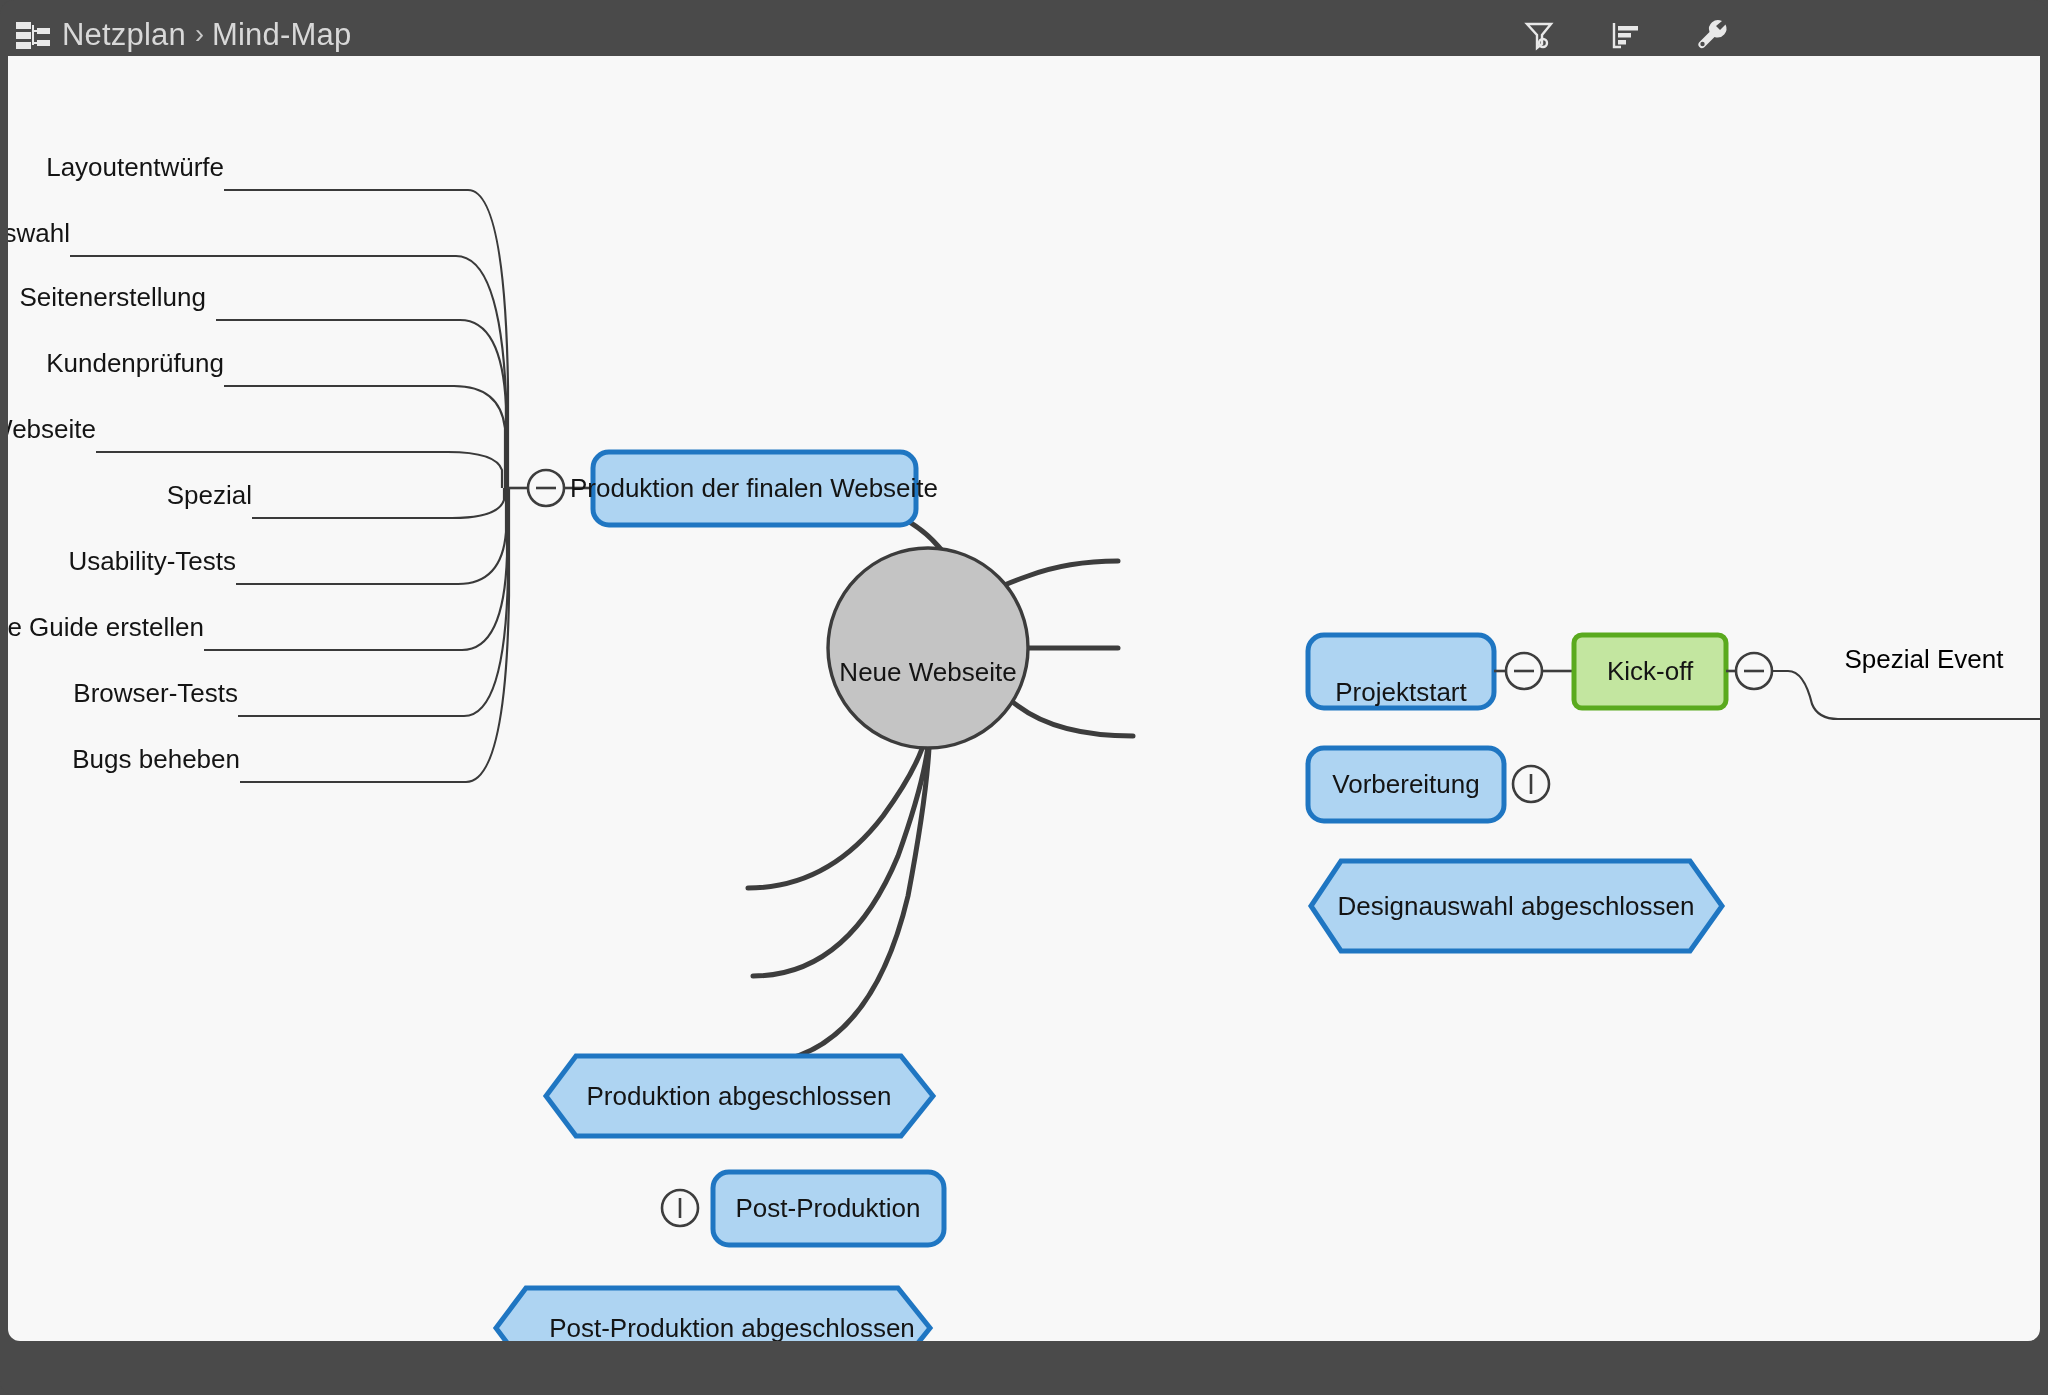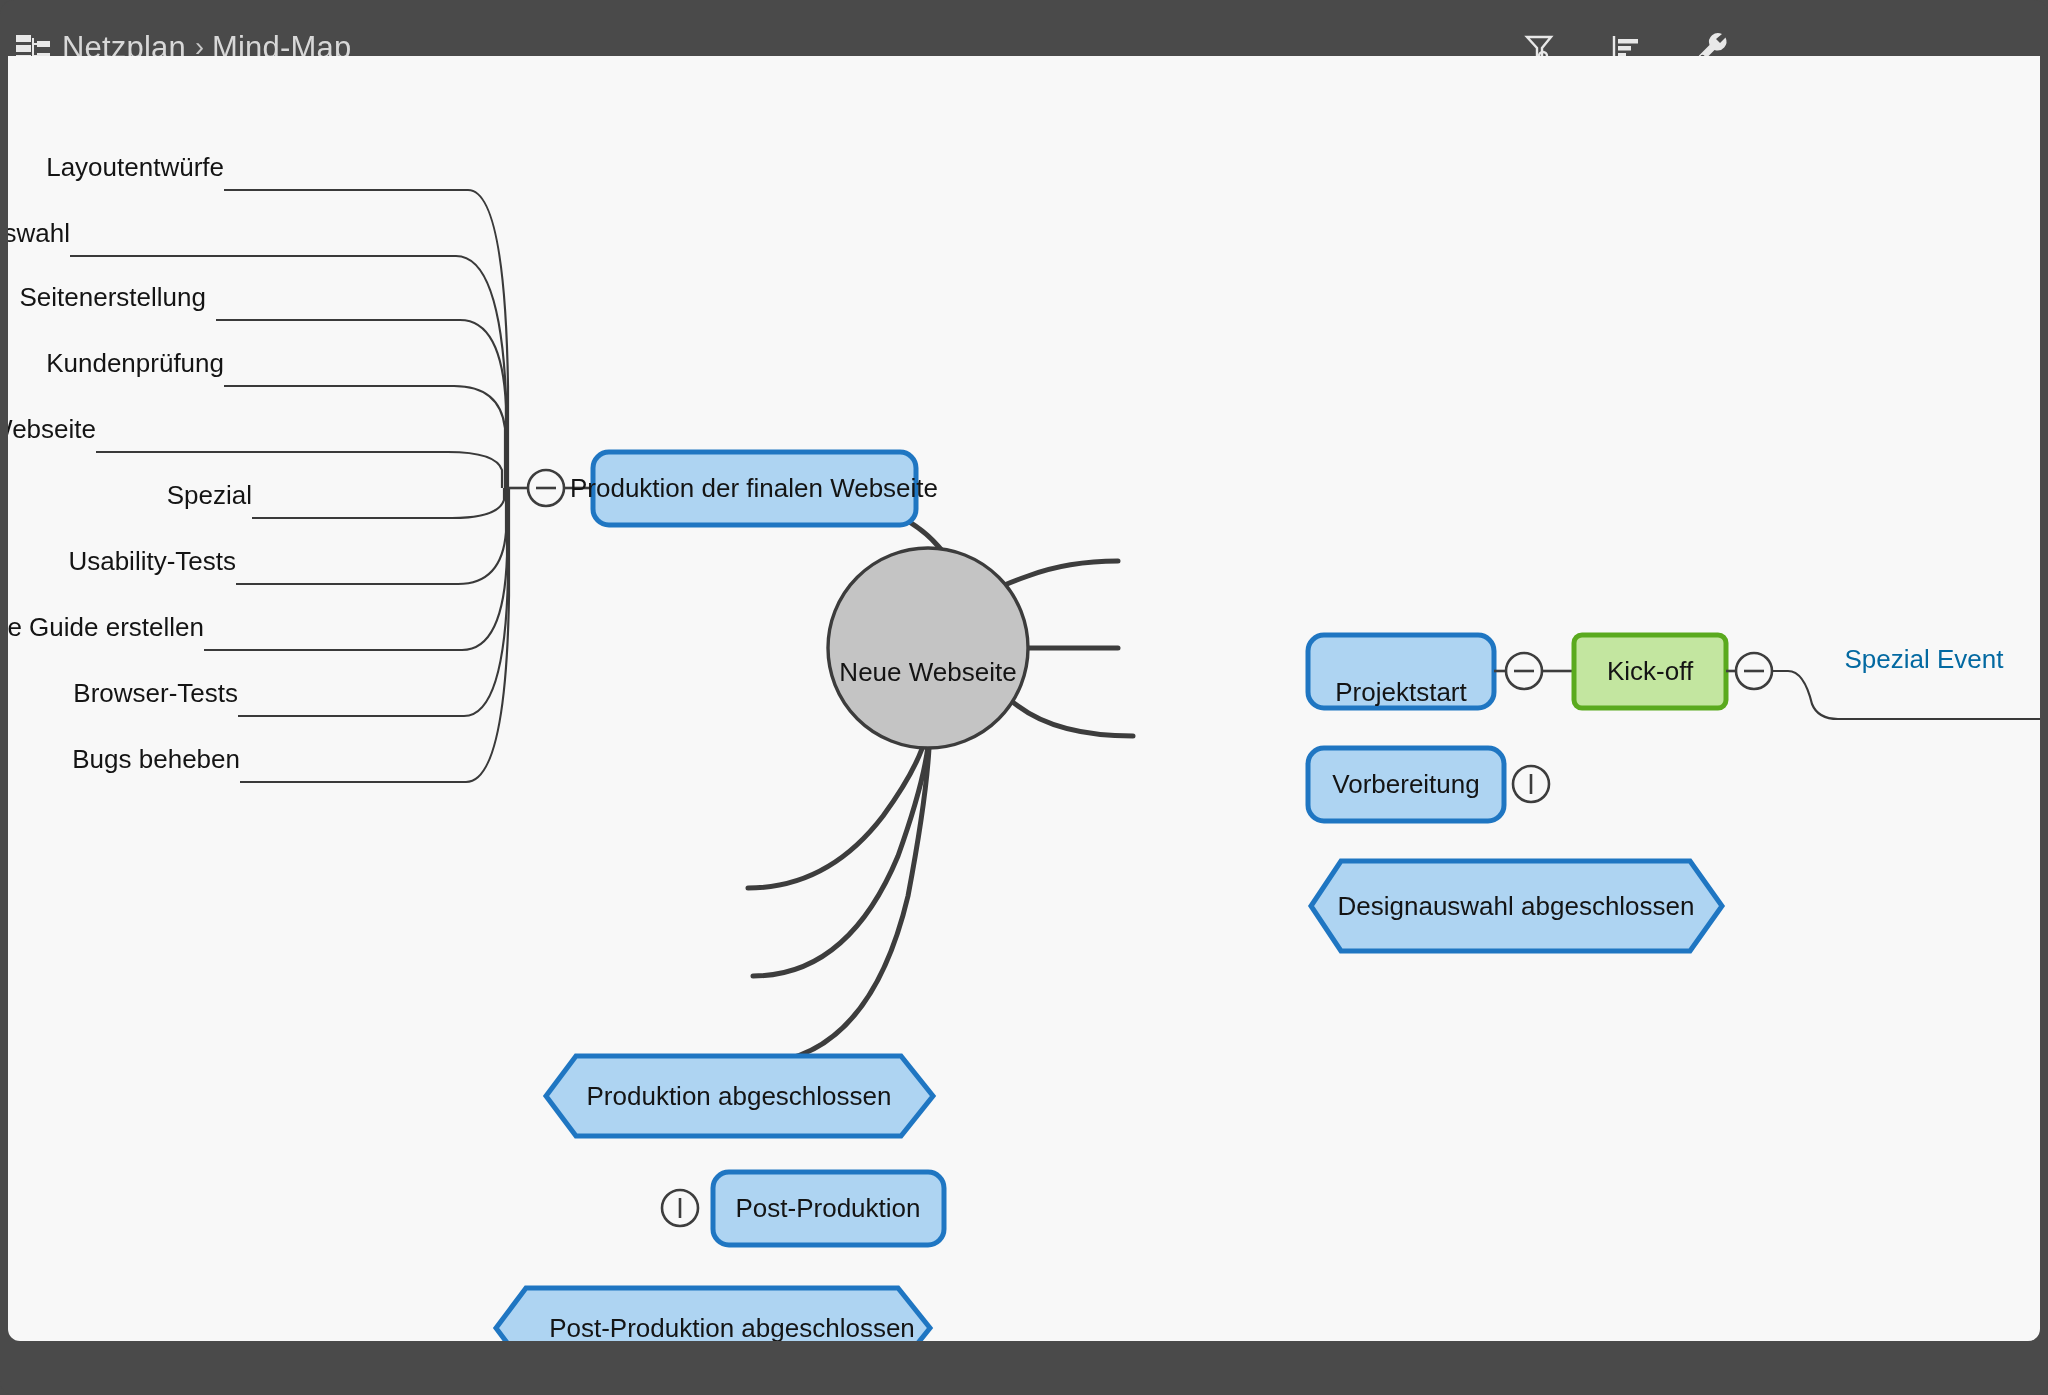--- a/index.html
+++ b/index.html
@@ -3,21 +3,21 @@
 <meta charset="utf-8">
 <style>
   html,body{margin:0;padding:0;background:#4a4a4a;}
   body{width:2048px;height:1395px;overflow:hidden;
        font-family:"Liberation Sans","DejaVu Sans",sans-serif;}
 
   .app-window{position:absolute;left:0;top:0;width:2048px;height:1395px;
     background:#4a4a4a;border-radius:14px;overflow:hidden;}
 
   
-  .titlebar{position:absolute;left:0;top:16px;width:1750px;height:63px;
+  .titlebar{position:absolute;left:0;top:3px;width:1750px;height:63px;
     background:#4a4a4a;display:flex;align-items:center;}
   .tb-left{display:flex;align-items:center;padding-left:16px;}
   .hier-icon{width:34px;height:30px;position:relative;margin-right:12px;}
   .hier-icon i{position:absolute;background:#e8e8e8;display:block;}
   .hb1{left:0;top:2px;width:15px;height:7px;}
   .hb2{left:0;top:12px;width:15px;height:7px;}
   .hb3{left:0;top:22px;width:15px;height:7px;}
   .hb4{left:21px;top:8px;width:13px;height:6px;}
   .hb5{left:21px;top:20px;width:13px;height:6px;}
   .hcon{left:16px;top:5px;width:2px;height:20px;}
@@ -34,21 +34,21 @@
   
   .canvas{position:absolute;left:8px;top:56px;width:2032px;height:1285px;
     background:#f8f8f8;border-radius:0 0 12px 12px;overflow:hidden;}
   .diagram{position:absolute;left:0;top:0;width:2032px;height:1331px;}
 
   
   .nlabel{position:absolute;font-size:26px;color:#141414;white-space:nowrap;
     transform:translate(-50%,-50%);pointer-events:none;}
   .blabel{position:absolute;font-size:26px;color:#141414;white-space:nowrap;
     transform:translate(-100%,-50%);}
-  .clabel{position:absolute;font-size:26px;color:#0369a1;white-space:nowrap;
+  .clabel{position:absolute;font-size:26px;color:#000000;white-space:nowrap;
     transform:translate(-50%,-50%);}
 </style>
 </head>
 <body>
 
 <div class="app-window">
 
   <div class="titlebar">
     <div class="tb-left">
       <span class="hier-icon">

